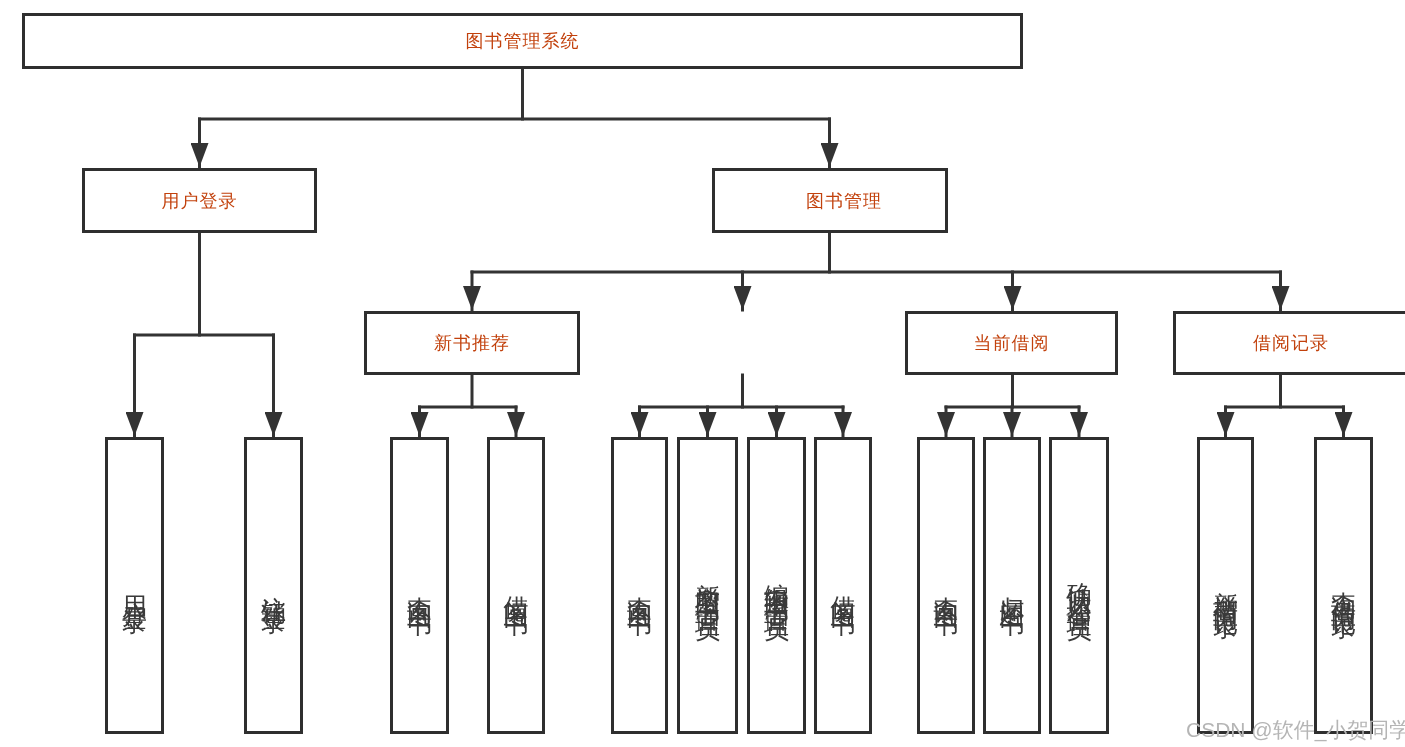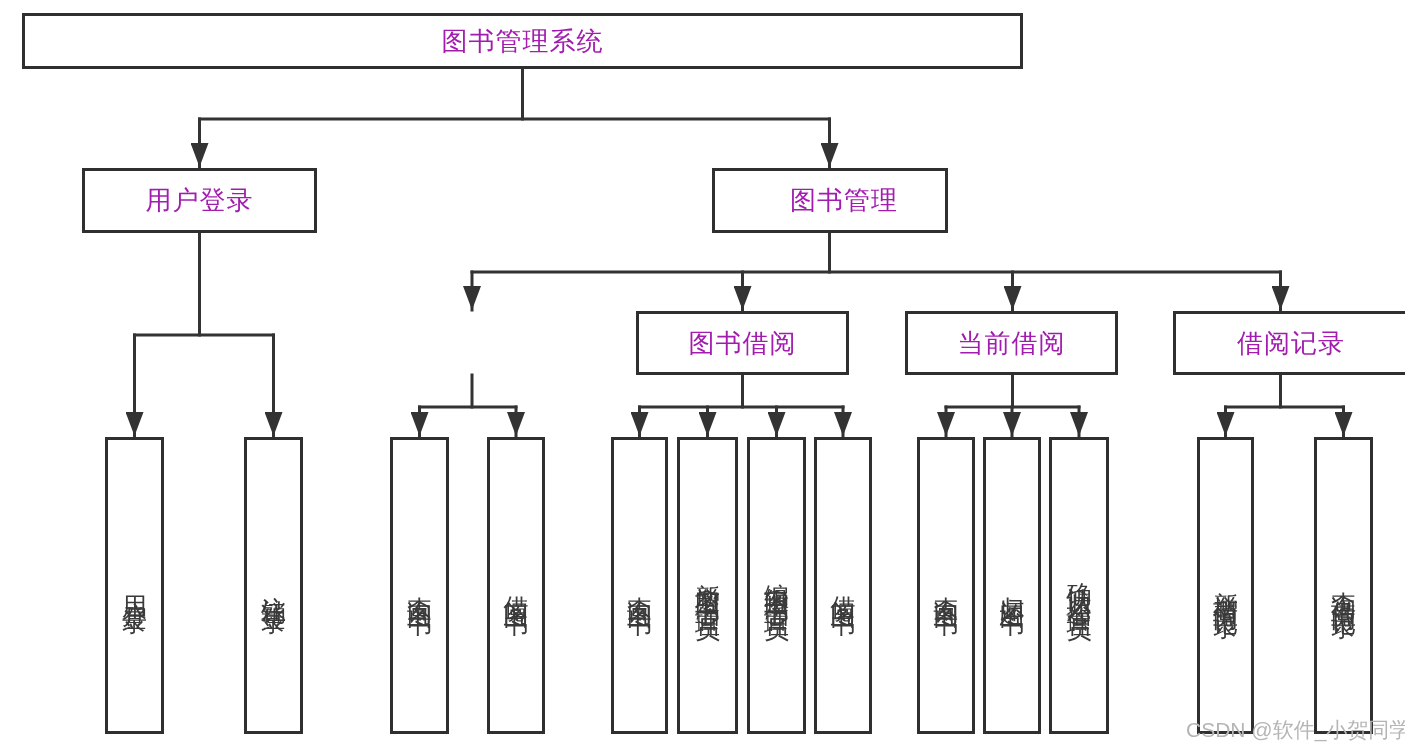--- a/index.html
+++ b/index.html
@@ -13,21 +13,21 @@
   .stage { position: absolute; left: 0; top: 0; width: 1405px; height: 747px; }
   svg.wires { position: absolute; left: 0; top: 0; z-index: 1; }
   .box {
     position: absolute; z-index: 2;
     background: #ffffff;
     border: 3px solid #2f2f2f;
     display: flex; align-items: center; justify-content: center;
     overflow: hidden;
   }
   .root-box { border-width: 3px; }
-  .hlabel { font-size: 26px; letter-spacing: 1px; white-space: nowrap; color: #a21caf; }
+  .hlabel { font-size: 18px; letter-spacing: 1px; white-space: nowrap; color: #c2410c; }
   .vlabel {
     writing-mode: vertical-rl;
     text-orientation: mixed;
     font-size: 25px; line-height: 1;
     letter-spacing: 5px;
     color: #3a3a3a;
     white-space: nowrap;
   }
   .watermark {
     position: absolute; z-index: 5;
@@ -95,22 +95,22 @@
     <span class="hlabel">图书管理系统</span>
   </div>
 
   <div class="box" style="left:82px; top:168px; width:235px; height:65px;">
     <span class="hlabel">用户登录</span>
   </div>
   <div class="box" style="left:712px; top:168px; width:236px; height:65px;padding-left:28px;">
     <span class="hlabel">图书管理</span>
   </div>
 
-  <div class="box" style="left:636px; top:311px; width:213px; height:64px;">
-    <span class="hlabel">图书借阅</span>
+  <div class="box" style="left:364px; top:311px; width:216px; height:64px;">
+    <span class="hlabel">新书推荐</span>
   </div>
   <div class="box" style="left:905px; top:311px; width:213px; height:64px;">
     <span class="hlabel">当前借阅</span>
   </div>
   <div class="box" style="left:1173px; top:311px; width:236px; height:64px;">
     <span class="hlabel">借阅记录</span>
   </div>
 
   <div class="box" style="left:105px; top:437px; width:59px; height:297px;">
     <span class="vlabel">用户登录</span>

